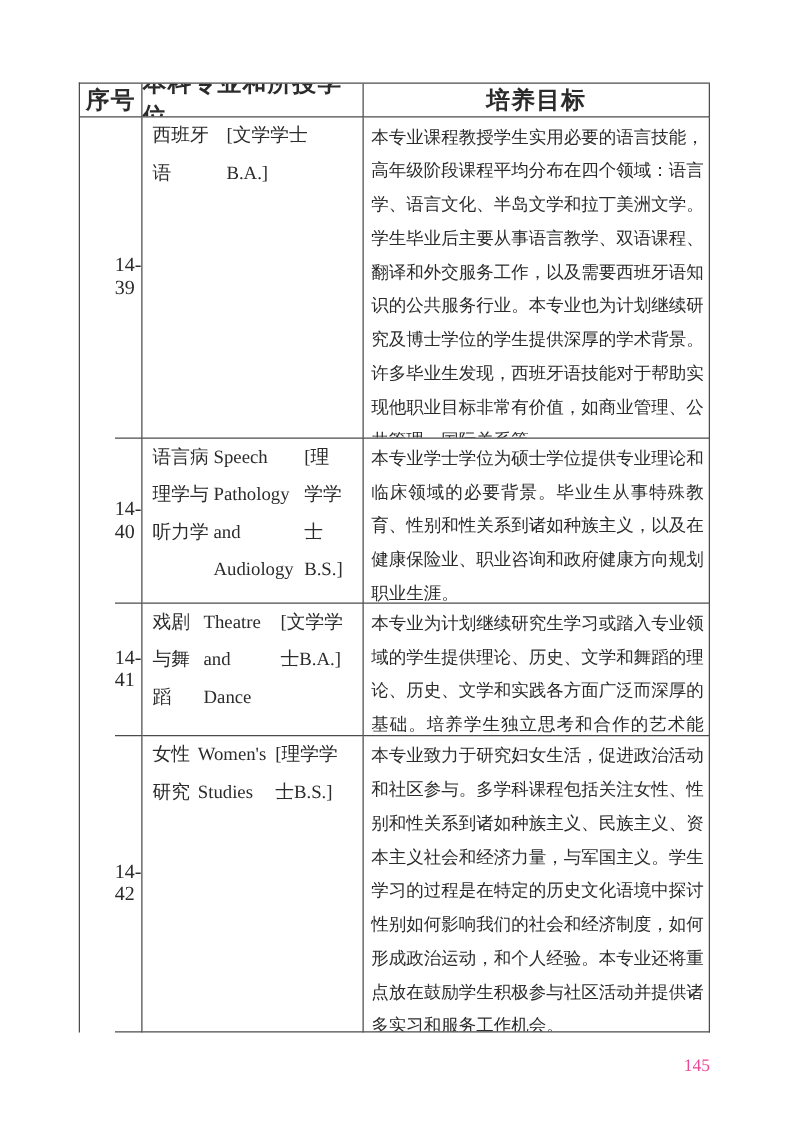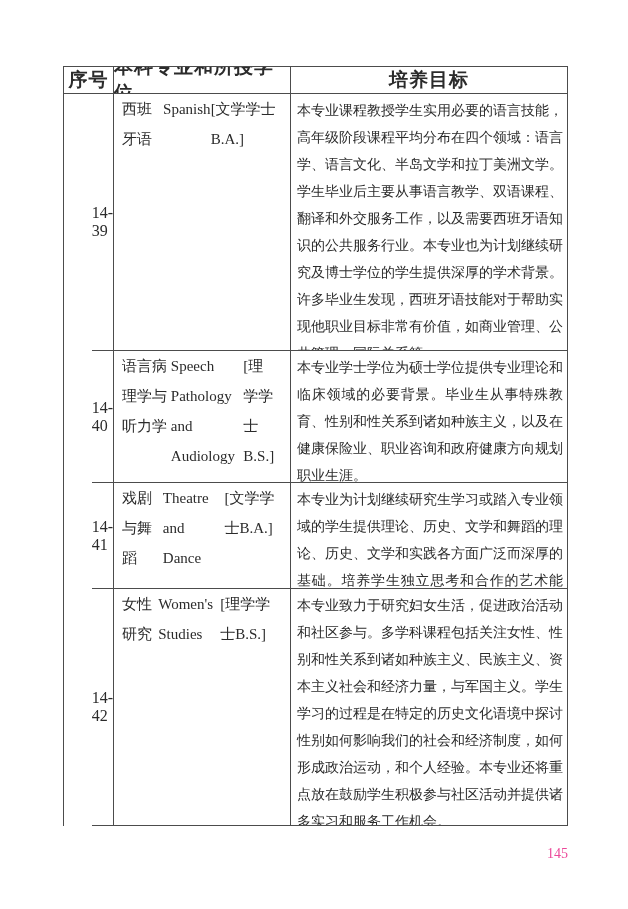--- a/index.html
+++ b/index.html
@@ -73,21 +73,20 @@
 
   <div class="majors-table">
 
     <div class="cell th">序号</div>
     <div class="cell th">本科专业和所授学位</div>
     <div class="cell th">培养目标</div>
 
     <div class="cell cell-id">14-39</div>
     <div class="cell cell-major">
       <div>西班牙语</div>
-      <div>Spanish</div>
       <div>[文学学士B.A.]</div>
     </div>
     <div class="cell cell-objective">本专业课程教授学生实用必要的语言技能，高年级阶段课程平均分布在四个领域：语言学、语言文化、半岛文学和拉丁美洲文学。学生毕业后主要从事语言教学、双语课程、翻译和外交服务工作，以及需要西班牙语知识的公共服务行业。本专业也为计划继续研究及博士学位的学生提供深厚的学术背景。许多毕业生发现，西班牙语技能对于帮助实现他职业目标非常有价值，如商业管理、公共管理、国际关系等。</div>
 
     <div class="cell cell-id">14-40</div>
     <div class="cell cell-major">
       <div>语言病理学与听力学</div>
       <div>Speech Pathology and Audiology</div>
       <div>[理学学士B.S.]</div>
     </div>

